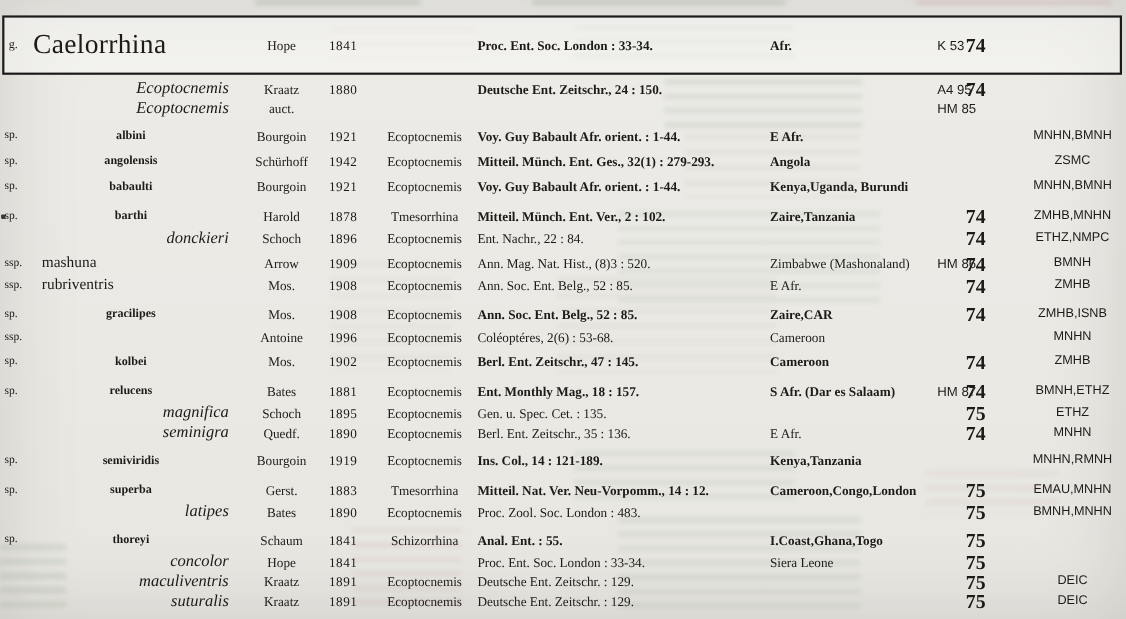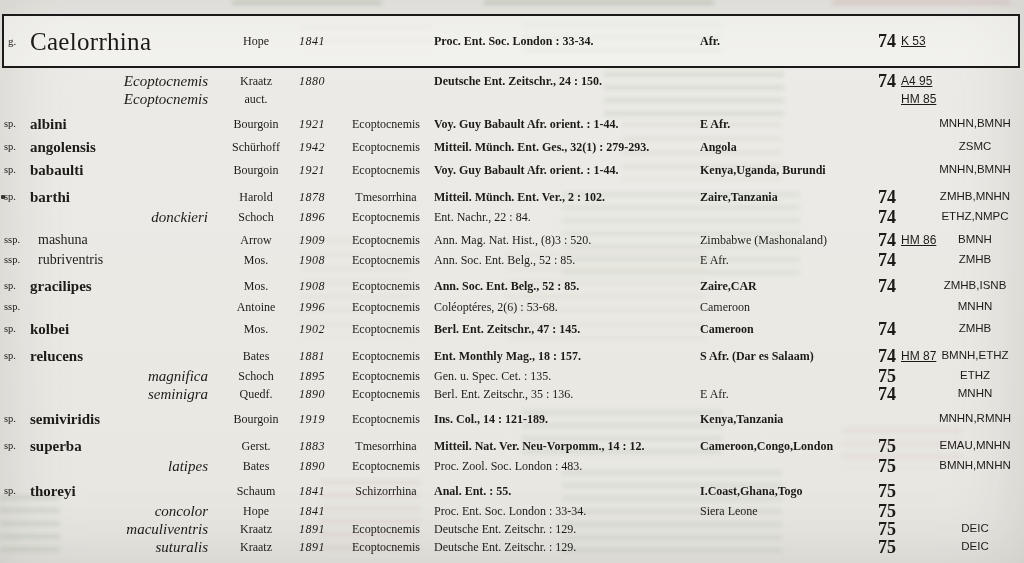--- a/index.html
+++ b/index.html
@@ -15,30 +15,30 @@
   
   .rows{position:absolute;left:0;top:72px;width:1024px;}
   .row{position:relative;width:1024px;}
   .k-gsyn{height:18px;} .k-sp{height:23px;} .k-ssp{height:20px;} .k-syn{height:18px;}
   .gap{margin-top:4px;}
   .cell{display:block;position:absolute;top:50%;transform:translateY(-50%);
         white-space:nowrap;font-size:12px;line-height:1;}
   .c-prefix{left:4px;width:26px;font-size:10.5px;}
   .c-name{left:30px;width:178px;}
   .c-author{left:224px;width:64px;text-align:center;}
-  .c-year{left:292px;width:40px;text-align:center;letter-spacing:.5px;font-style:italic;}
+  .c-year{left:292px;width:40px;text-align:center;letter-spacing:.5px;}
   .c-genus{left:338px;width:96px;text-align:center;}
   .c-ref{left:434px;width:262px;}
   .c-dist{left:700px;width:162px;}
   .c-num{left:858px;width:38px;text-align:right;font-size:18px;font-weight:600;}
-  .c-code{left:901px;width:52px;font-family:"Liberation Sans","DejaVu Sans",sans-serif;
-          font-size:12px;font-weight:500;text-decoration:underline;}
+  .c-code{left:852px;width:52px;font-family:"Liberation Sans","DejaVu Sans",sans-serif;
+          font-size:12px;font-weight:500;}
   .c-museum{left:928px;width:94px;text-align:center;
             font-family:"Liberation Sans","DejaVu Sans",sans-serif;font-size:11.5px;}
-  .k-sp .c-name{font-weight:bold;font-size:15px;}
+  .k-sp .c-name{font-weight:bold;font-size:11px;text-align:center;}
   .k-ssp .c-name{left:38px;font-size:14px;font-weight:500;}
   .k-syn .c-name,.k-gsyn .c-name{left:32px;width:176px;text-align:right;
         font-style:italic;font-size:15px;}
   .strong{font-weight:700;}
   .marker{position:absolute;left:1px;top:50%;width:4px;height:4px;margin-top:-2px;
           background:#3a3832;border-radius:1px;}
   
   .row-genus .c-prefix{left:8px;font-size:11px;}
   .row-genus .c-name{font-size:25px;width:200px;letter-spacing:.3px;}
   

